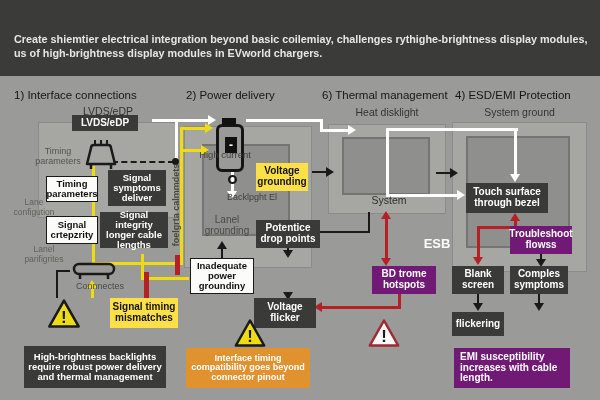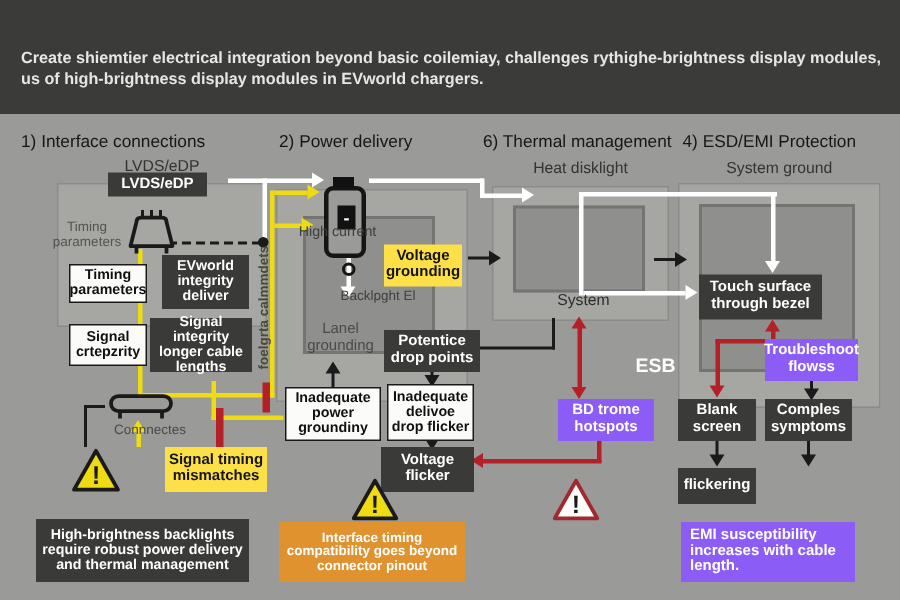--- a/index.html
+++ b/index.html
@@ -6,21 +6,21 @@
   body{font-family:"Liberation Sans",sans-serif;}
   #stage{position:relative;width:600px;height:400px;background:#9a9a98;overflow:hidden;}
   .abs{position:absolute;}
   .panel{position:absolute;background:#a6a6a3;border:1px solid #8b8b88;box-sizing:border-box;}
   .inner{position:absolute;background:#8f8f8d;border:2px solid #747472;box-sizing:border-box;}
   .box{position:absolute;display:flex;align-items:center;justify-content:center;text-align:center;
        font-weight:bold;line-height:1.06;box-sizing:border-box;padding:2px;}
   .dark{background:#3a3a38;color:#fff;}
   .white{background:#fbfbf9;color:#101010;border:1.5px solid #1a1a1a;}
   .yellow{background:#fde047;color:#141414;}
-  .red{background:#8b5cf6;color:#fff;}
+  .red{background:#701a75;color:#fff;}
   .orange{background:#e0922f;color:#fff;}
   .lbl{position:absolute;text-align:center;line-height:1.12;}
   .hl,.vl,.bar{position:absolute;}
   .arrow{position:absolute;width:0;height:0;}
   .r{border-top:5px solid transparent;border-bottom:5px solid transparent;border-left:8px solid currentColor;}
   .l{border-top:5px solid transparent;border-bottom:5px solid transparent;border-right:8px solid currentColor;}
   .u{border-left:5px solid transparent;border-right:5px solid transparent;border-bottom:8px solid currentColor;}
   .d{border-left:5px solid transparent;border-right:5px solid transparent;border-top:8px solid currentColor;}
   #hdr{position:absolute;left:0;top:0;width:600px;height:76px;background:#3b3b39;}
   #hdr .t{position:absolute;left:14px;top:8px;width:578px;font-size:15.5px;font-weight:bold;color:#f2f2f0;letter-spacing:-0.2px;}
@@ -125,23 +125,25 @@
   <div class="box dark" style="left:72px;top:115px;width:66px;height:16px;font-size:10px;">LVDS/eDP</div>
 
   <svg class="abs" style="left:80px;top:138px;" width="42" height="32" viewBox="0 0 42 32">
     <path d="M7 26 L11 10 Q11 7 14 7 L28 7 Q31 7 31 10 L35 26 Z" fill="#a6a6a3" stroke="#1a1a1a" stroke-width="2.5" stroke-linejoin="round"></path>
     <path d="M15 7 L15 2 M21 7 L21 2 M27 7 L27 2" stroke="#1a1a1a" stroke-width="2"></path>
     <path d="M11 26 L11 31 M31 26 L31 31" stroke="#1a1a1a" stroke-width="2.5"></path>
   </svg>
 
   <div class="lbl graytxt" style="left:34px;top:146px;width:48px;font-size:9px;">Timing parameters</div>
   <div class="box white" style="left:46px;top:176px;width:52px;height:26px;font-size:9.5px;">Timing parameters</div>
-  <div class="box dark" style="left:108px;top:170px;width:58px;height:36px;font-size:9.5px;">EVworld integrity deliver</div>
+  <div class="box dark" style="left:108px;top:170px;width:58px;height:36px;font-size:9.5px;">Signal symptoms deliver</div>
+  <div class="lbl" style="left:8px;top:198px;width:52px;font-size:8.5px;color:#62625c;">Lane configution</div>
   <div class="box white" style="left:46px;top:216px;width:52px;height:28px;font-size:9.5px;">Signal crtepzrity</div>
   <div class="box dark" style="left:100px;top:212px;width:68px;height:36px;font-size:9.5px;">Signal integrity longer cable lengths</div>
+  <div class="lbl" style="left:16px;top:245px;width:56px;font-size:8.5px;color:#62625c;">Lanel parifigrites</div>
 
   <svg class="abs" style="left:70px;top:261px;" width="48" height="20" viewBox="0 0 48 20">
     <rect x="4" y="3" width="40" height="10" rx="5" fill="none" stroke="#1a1a1a" stroke-width="2.5"></rect>
     <path d="M10 13 L10 18 M38 13 L38 18" stroke="#1a1a1a" stroke-width="2.5"></path>
   </svg>
   <div class="lbl" style="left:72px;top:281px;width:56px;font-size:9px;color:#4a4a46;">Connnectes</div>
 
   <svg class="abs" style="left:46px;top:298px;" width="36" height="31" viewBox="0 0 40 36">
     <path d="M20 3 L37 33 L3 33 Z" fill="#efdb12" stroke="#1a1a1a" stroke-width="3" stroke-linejoin="round"></path>
     <text x="20" y="29" text-anchor="middle" font-size="20" font-weight="bold" fill="#1a1a1a">!</text>
@@ -157,21 +159,20 @@
   </div>
   <div class="bar" style="left:222px;top:118px;width:14px;height:7px;background:#111;"></div>
   <div class="bar" style="left:228px;top:175px;width:9px;height:9px;border:2.5px solid #151515;border-radius:50%;box-sizing:border-box;background:transparent;"></div>
 
   <div class="lbl" style="left:198px;top:150px;width:54px;font-size:9.5px;color:#3f3f3b;">High current</div>
   <div class="box yellow" style="left:256px;top:163px;width:52px;height:28px;font-size:10px;">Voltage grounding</div>
   <div class="lbl" style="left:214px;top:192px;width:76px;font-size:9px;color:#3f3f3b;">Backlpght El</div>
   <div class="lbl" style="left:198px;top:214px;width:58px;font-size:10px;color:#4a4a46;">Lanel grounding</div>
   <div class="box dark" style="left:256px;top:220px;width:64px;height:28px;font-size:10px;">Potentice drop points</div>
   <div class="box white" style="left:190px;top:258px;width:64px;height:36px;font-size:9.5px;">Inadequate power groundiny</div>
-  <div class="box white" style="left:258px;top:256px;width:58px;height:38px;font-size:9.5px;">Inadequate delivoe drop flicker</div>
   <div class="box dark" style="left:254px;top:298px;width:62px;height:30px;font-size:10px;">Voltage flicker</div>
 
   <svg class="abs" style="left:232px;top:318px;" width="36" height="30" viewBox="0 0 40 36">
     <path d="M20 3 L37 33 L3 33 Z" fill="#efdb12" stroke="#1a1a1a" stroke-width="3" stroke-linejoin="round"></path>
     <text x="20" y="29" text-anchor="middle" font-size="20" font-weight="bold" fill="#1a1a1a">!</text>
   </svg>
 
   <div class="box orange" style="left:186px;top:348px;width:124px;height:40px;font-size:9px;">Interface timing compatibility goes beyond connector pinout</div>
 
   <div class="lbl" style="left:362px;top:195px;width:54px;font-size:10.5px;color:#2e2e2a;">System</div>

